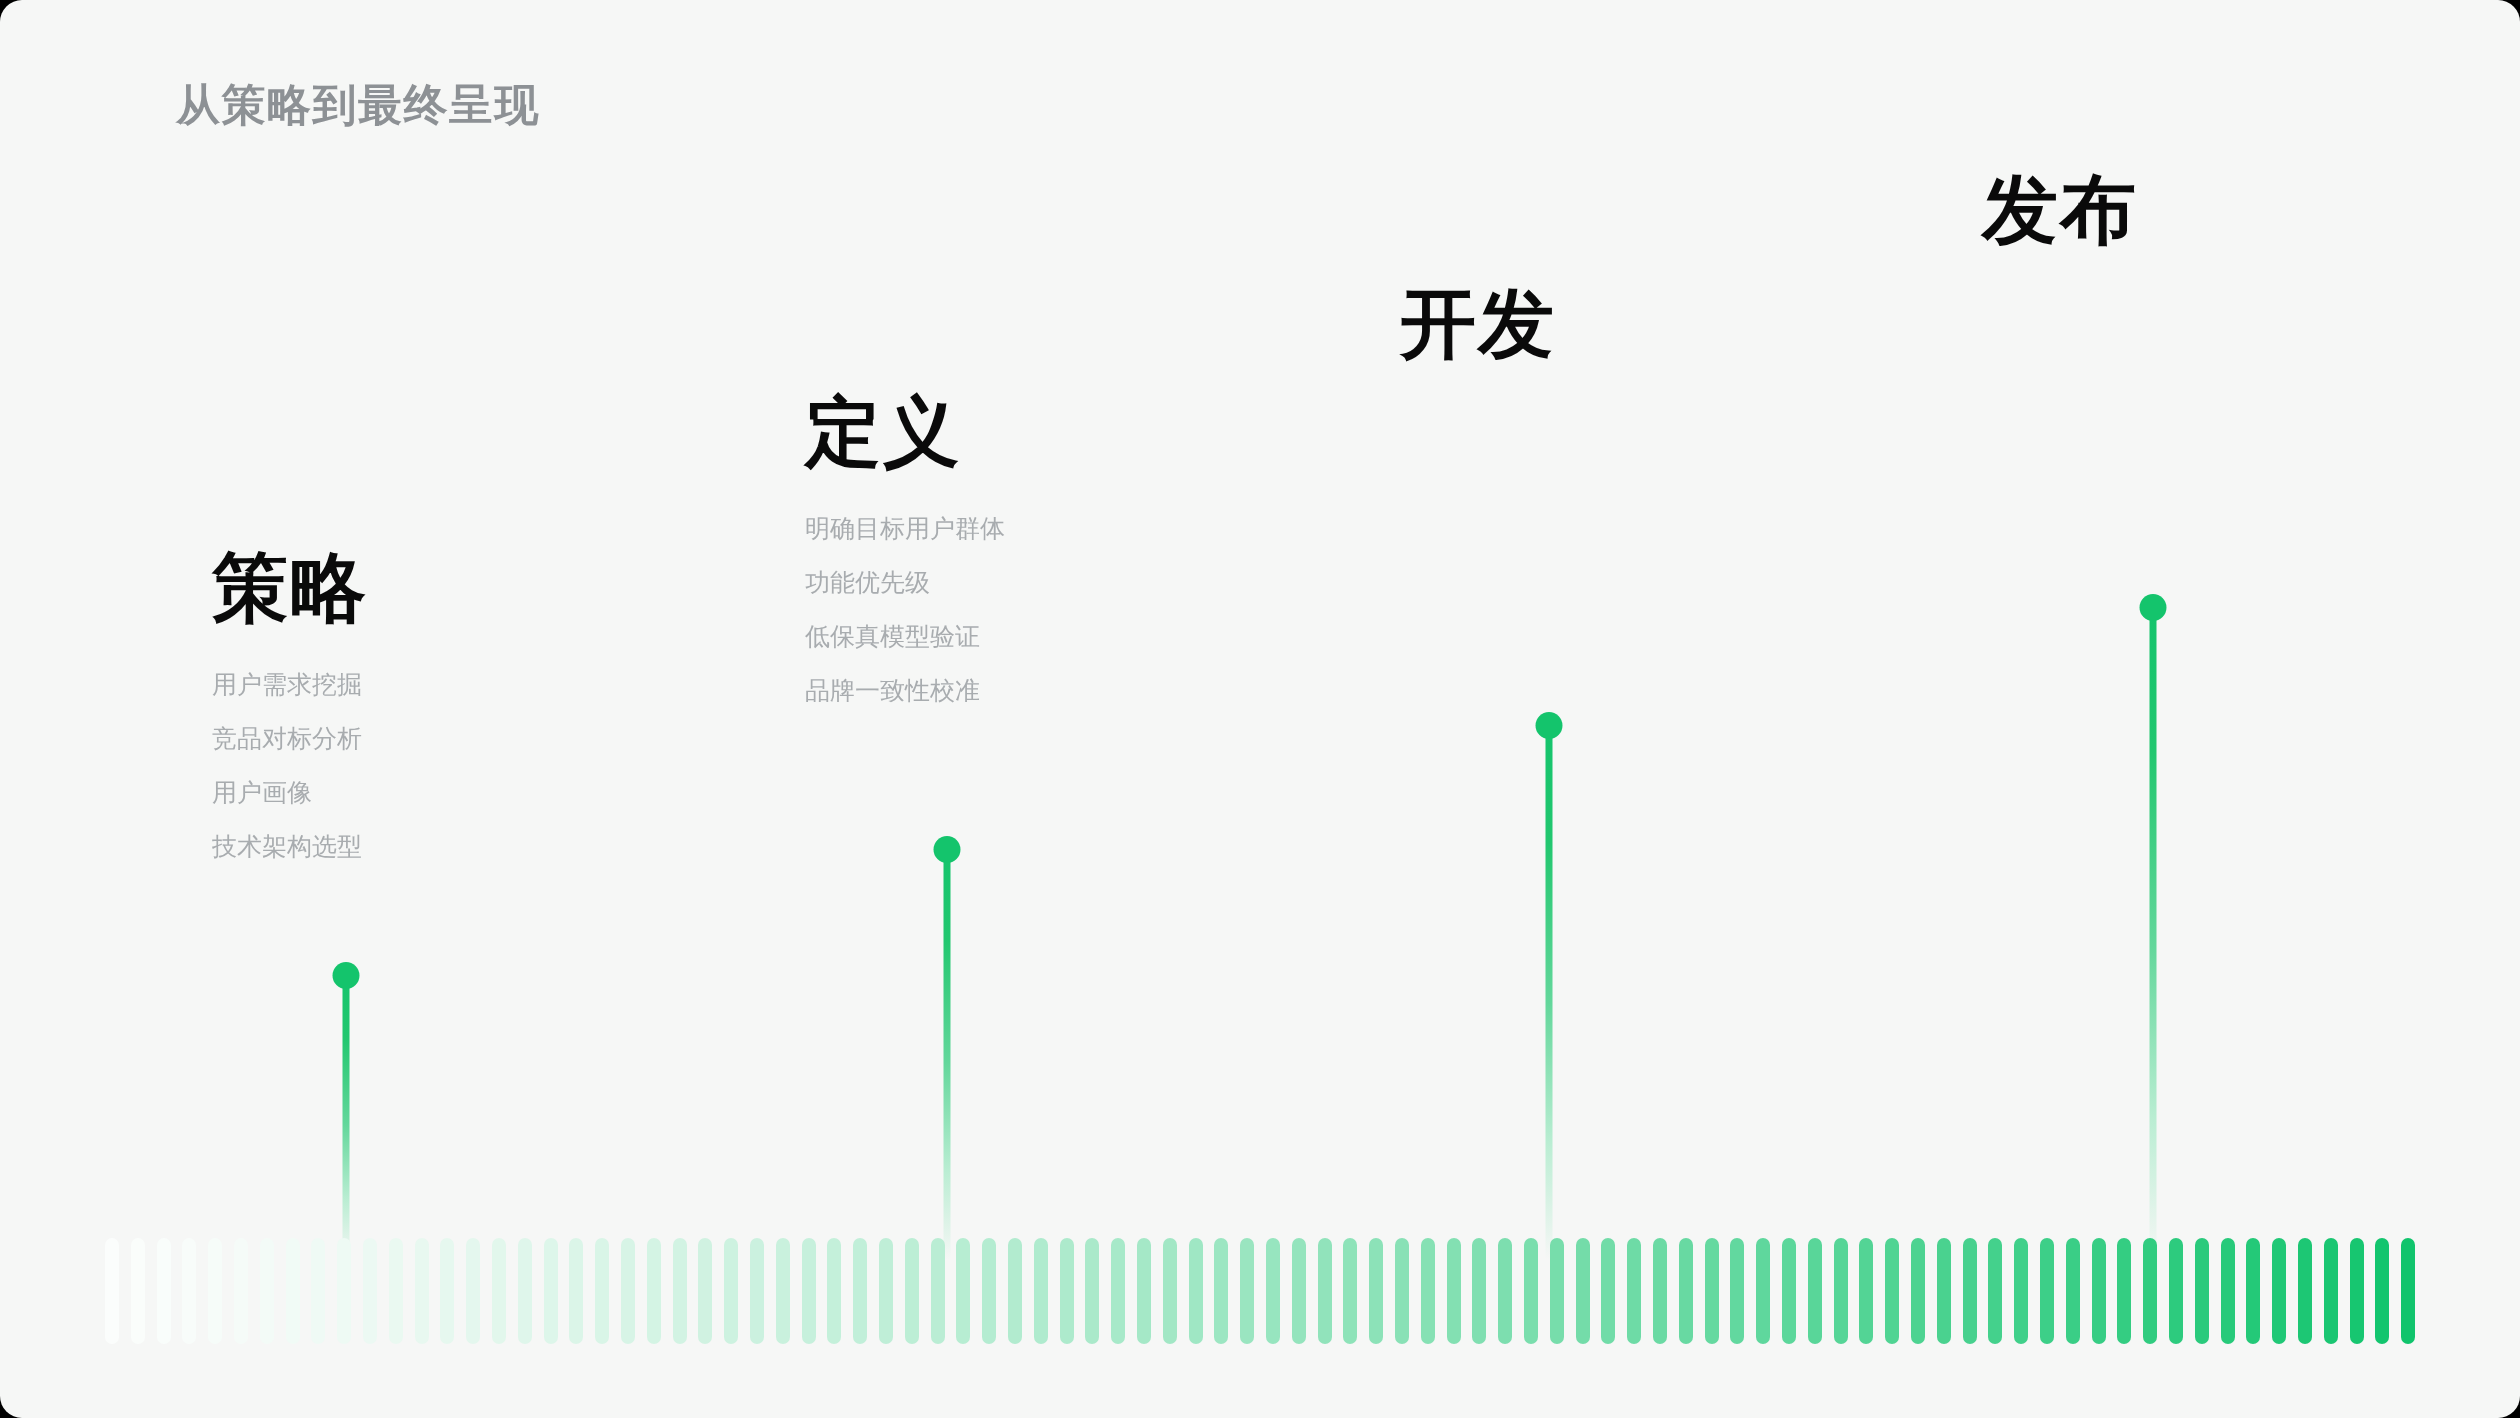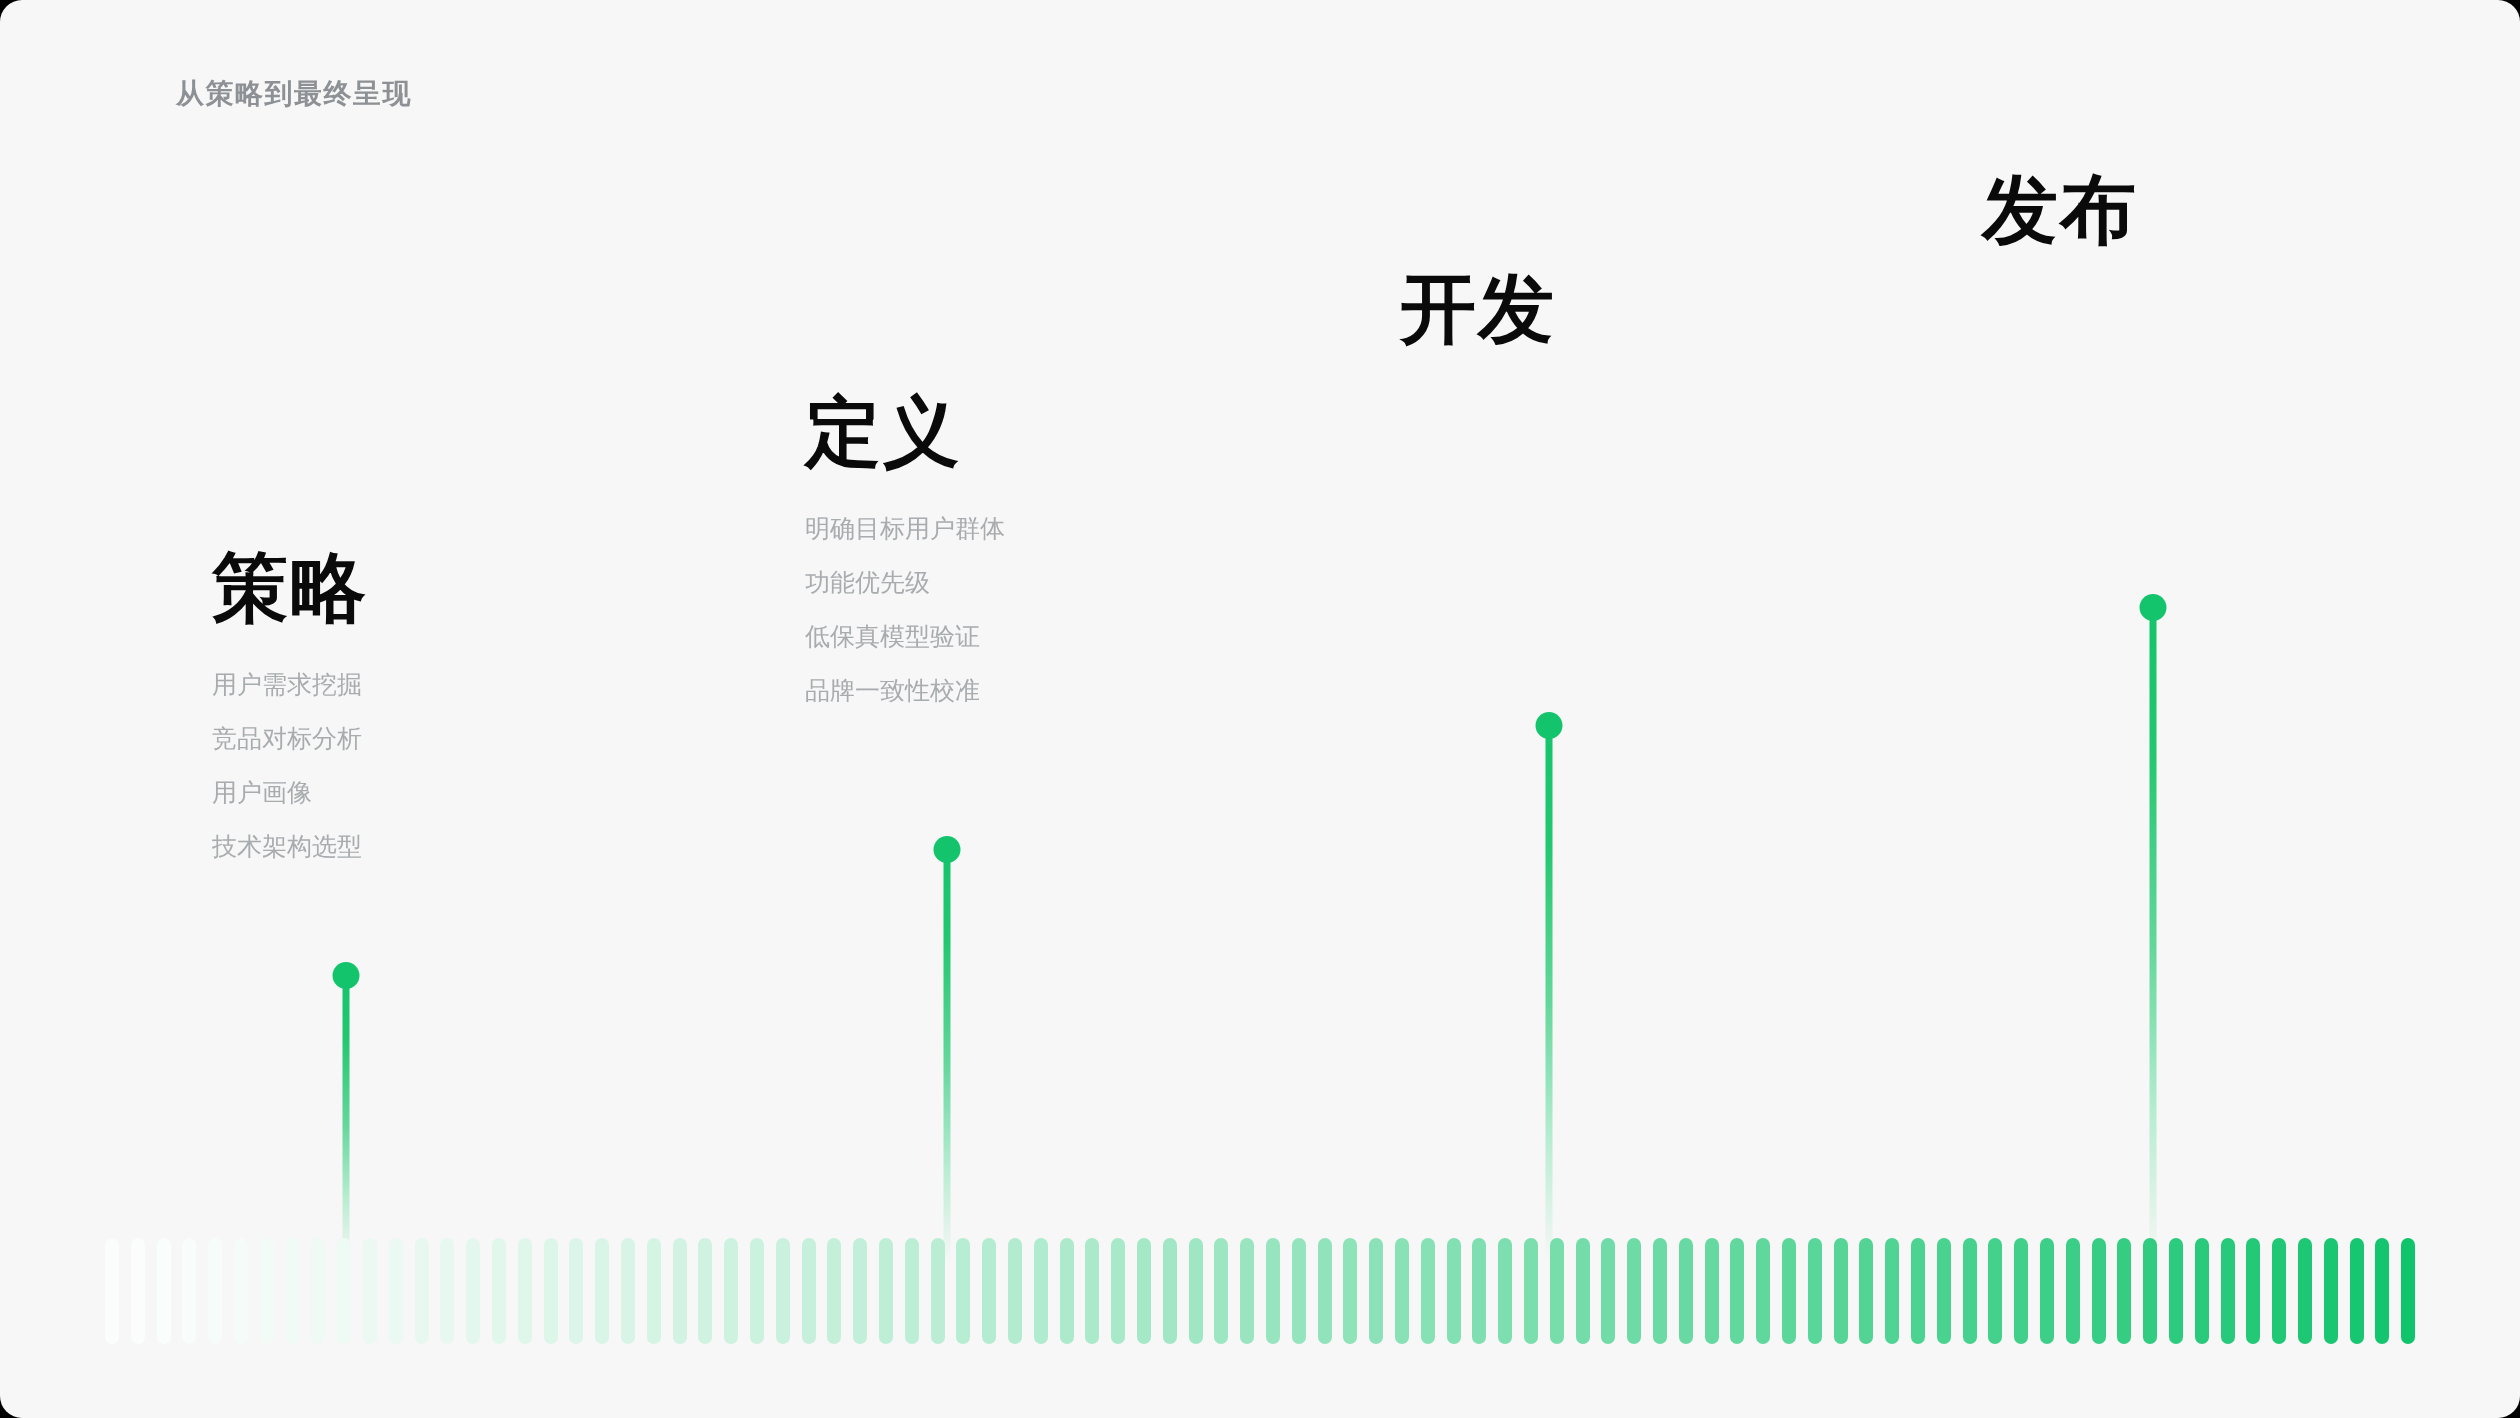--- a/index.html
+++ b/index.html
@@ -14,21 +14,21 @@
     box-sizing:border-box;
   }
 
   
   .headline{
     position:absolute;left:176px;top:76px;
     line-height:1.30;
   }
   .headline .line{
     display:block;
-    font-size:28px;font-weight:700;color:#8d9195;
+    font-size:44px;font-weight:700;color:#8d9195;
     letter-spacing:1.5px;white-space:nowrap;
   }
 
   
   .stage{position:absolute;}
   .stage-title{
     font-size:76px;font-weight:700;color:#0a0a0a;
     letter-spacing:2px;line-height:1;white-space:nowrap;
     margin:0 0 46px 0;
   }
@@ -92,21 +92,21 @@
           <li>明确目标用户群体</li>
           <li>功能优先级</li>
           <li>低保真模型验证</li>
           <li>品牌一致性校准</li>
         </ul>
       </div>
       <div class="pin" style="left: 946px; top: 836px; width: 27px; height: 424px; margin-left: -13px;">
         <div class="stem" style="height: 411px;"></div>
         <div class="dot" style="background: rgb(20, 196, 108);"></div>
       </div>
-      <div class="stage" style="left: 1400px; top: 271px;">
+      <div class="stage" style="left: 1400px; top: 286px;">
         <div class="stage-title">开发</div>
       </div>
       <div class="pin" style="left: 1548px; top: 712px; width: 27px; height: 548px; margin-left: -13px;">
         <div class="stem" style="height: 535px;"></div>
         <div class="dot" style="background: rgb(20, 196, 108);"></div>
       </div>
       <div class="stage" style="left: 1982px; top: 172px;">
         <div class="stage-title">发布</div>
       </div>
       <div class="pin" style="left: 2152px; top: 594px; width: 27px; height: 668px; margin-left: -13px;">

